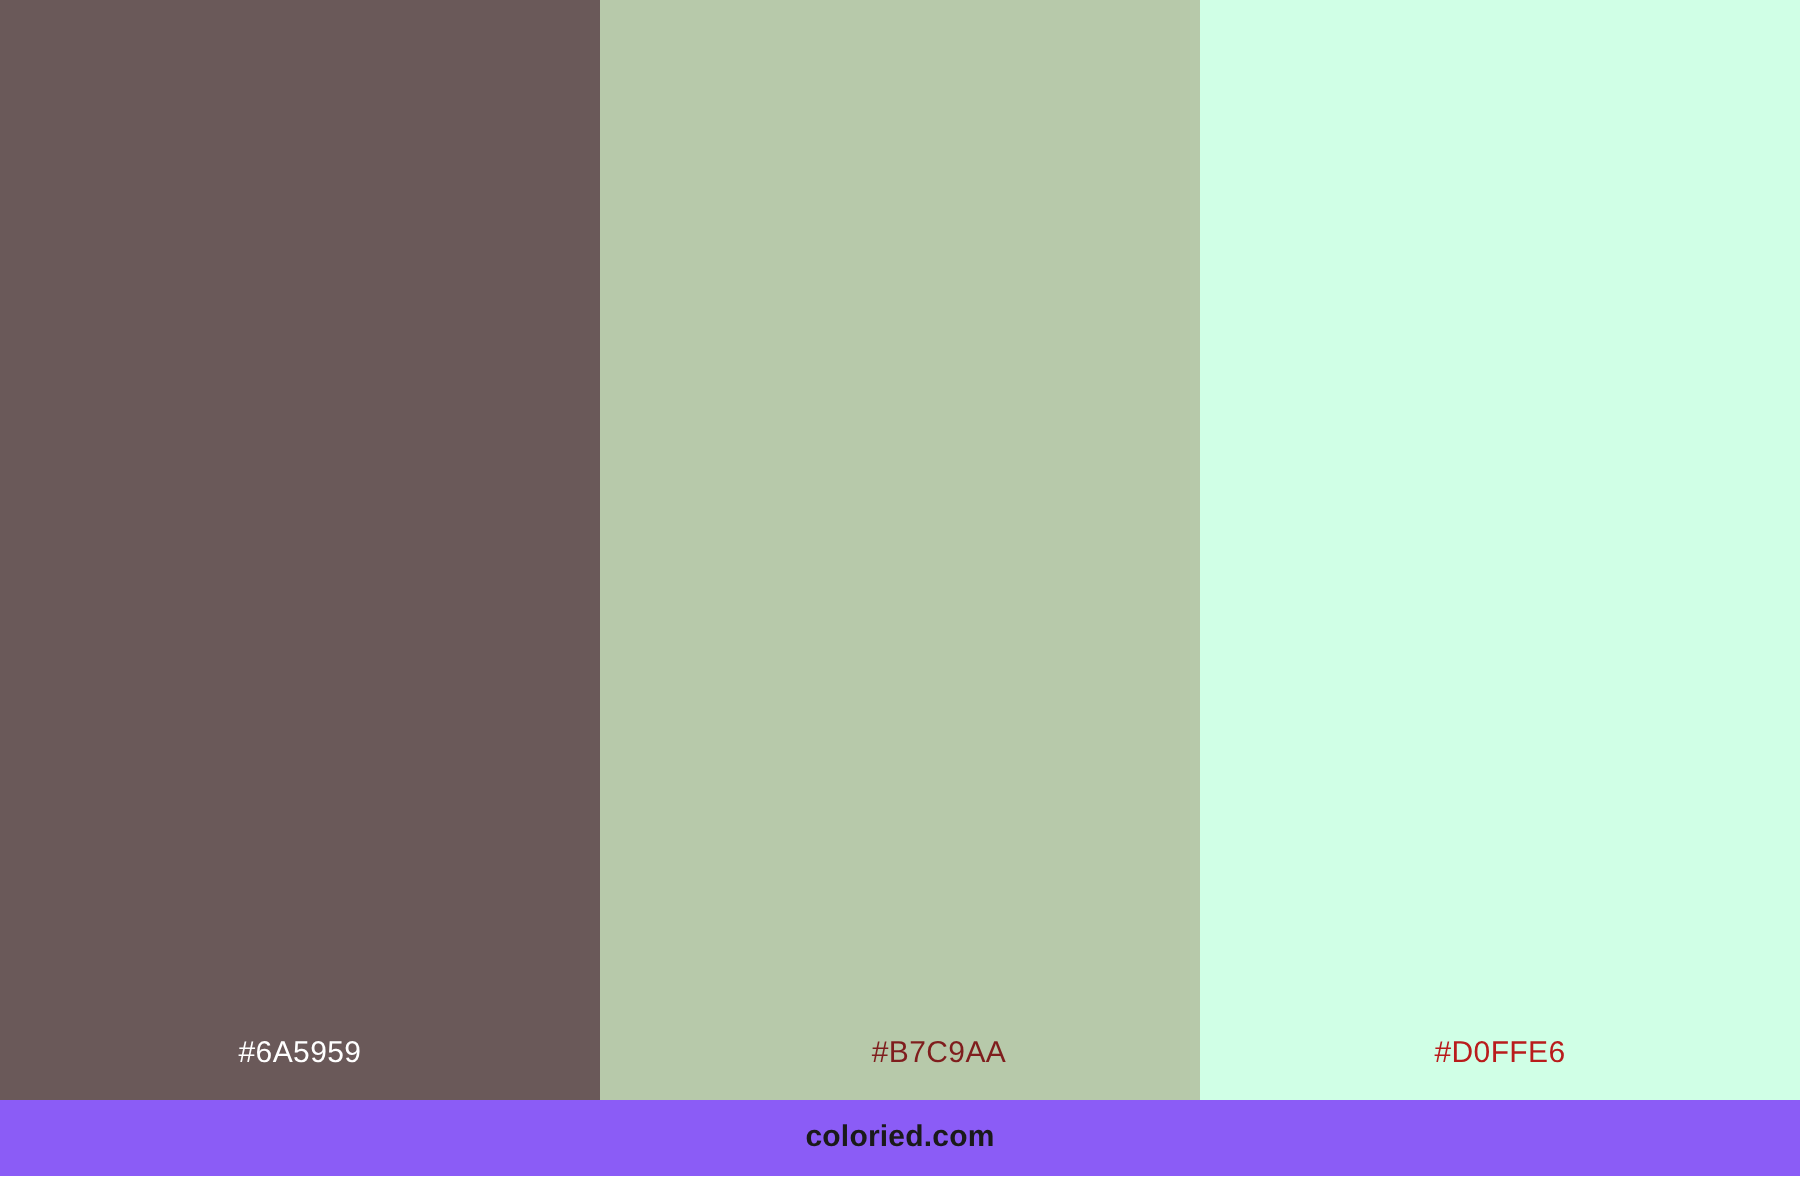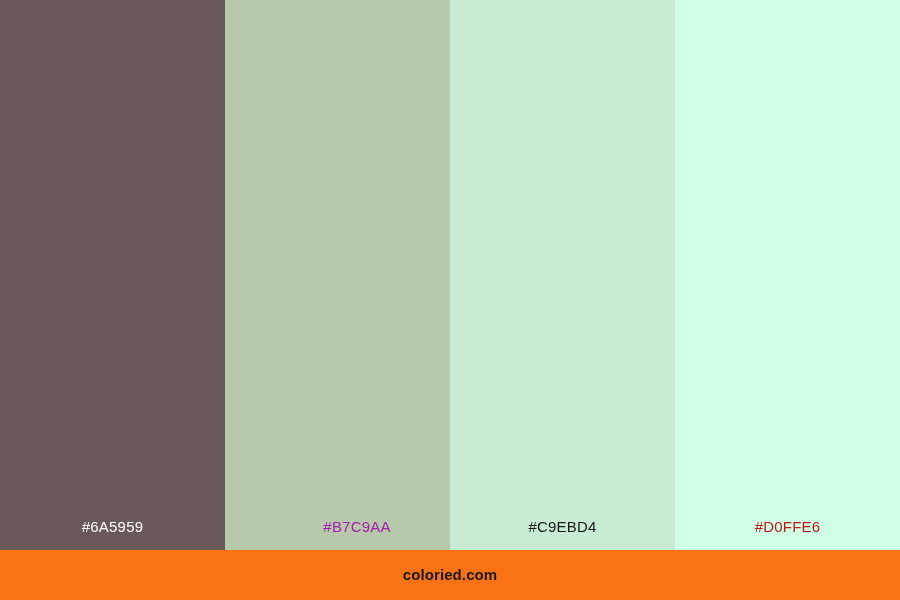--- a/index.html
+++ b/index.html
@@ -42,22 +42,22 @@
     text-align: center;
     font-family: "Liberation Sans", sans-serif;
     font-size: 15px;
     font-weight: 400;
     line-height: 18px;
     letter-spacing: 0.2px;
     white-space: nowrap;
   }
   .footer {
     width: 900px;
-    height: 50px;
-    background: #f97316;
+    height: 38px;
+    background: #8b5cf6;
     display: flex;
     align-items: center;
     justify-content: center;
   }
   .footer-brand {
     font-family: "Liberation Sans", sans-serif;
     font-size: 15px;
     font-weight: 700;
     color: #1a1a1a;
     letter-spacing: 0.1px;
@@ -69,26 +69,23 @@
 
 <div class="palette-page">
 
   <div class="swatch-strip">
 
     <div class="swatch" style="background-color: rgb(106, 89, 89);">
       <span class="swatch-label" style="color: rgb(255, 255, 255);">#6A5959</span>
     </div>
 
     <div class="swatch" style="background-color: rgb(183, 201, 170);">
-      <span class="swatch-label" style="color: #a21caf; padding-left: 39px;">#B7C9AA</span>
+      <span class="swatch-label" style="color: #7f1d1d; padding-left: 39px;">#B7C9AA</span>
     </div>
 
-    <div class="swatch" style="background-color: rgb(201, 235, 212);">
-      <span class="swatch-label" style="color: rgb(26, 26, 26);">#C9EBD4</span>
-    </div>
 
     <div class="swatch" style="background-color: rgb(208, 255, 230);">
       <span class="swatch-label" style="color: #b91c1c;">#D0FFE6</span>
     </div>
 
 
   </div>
 
   <div class="footer">
     <span class="footer-brand">coloried.com</span>

